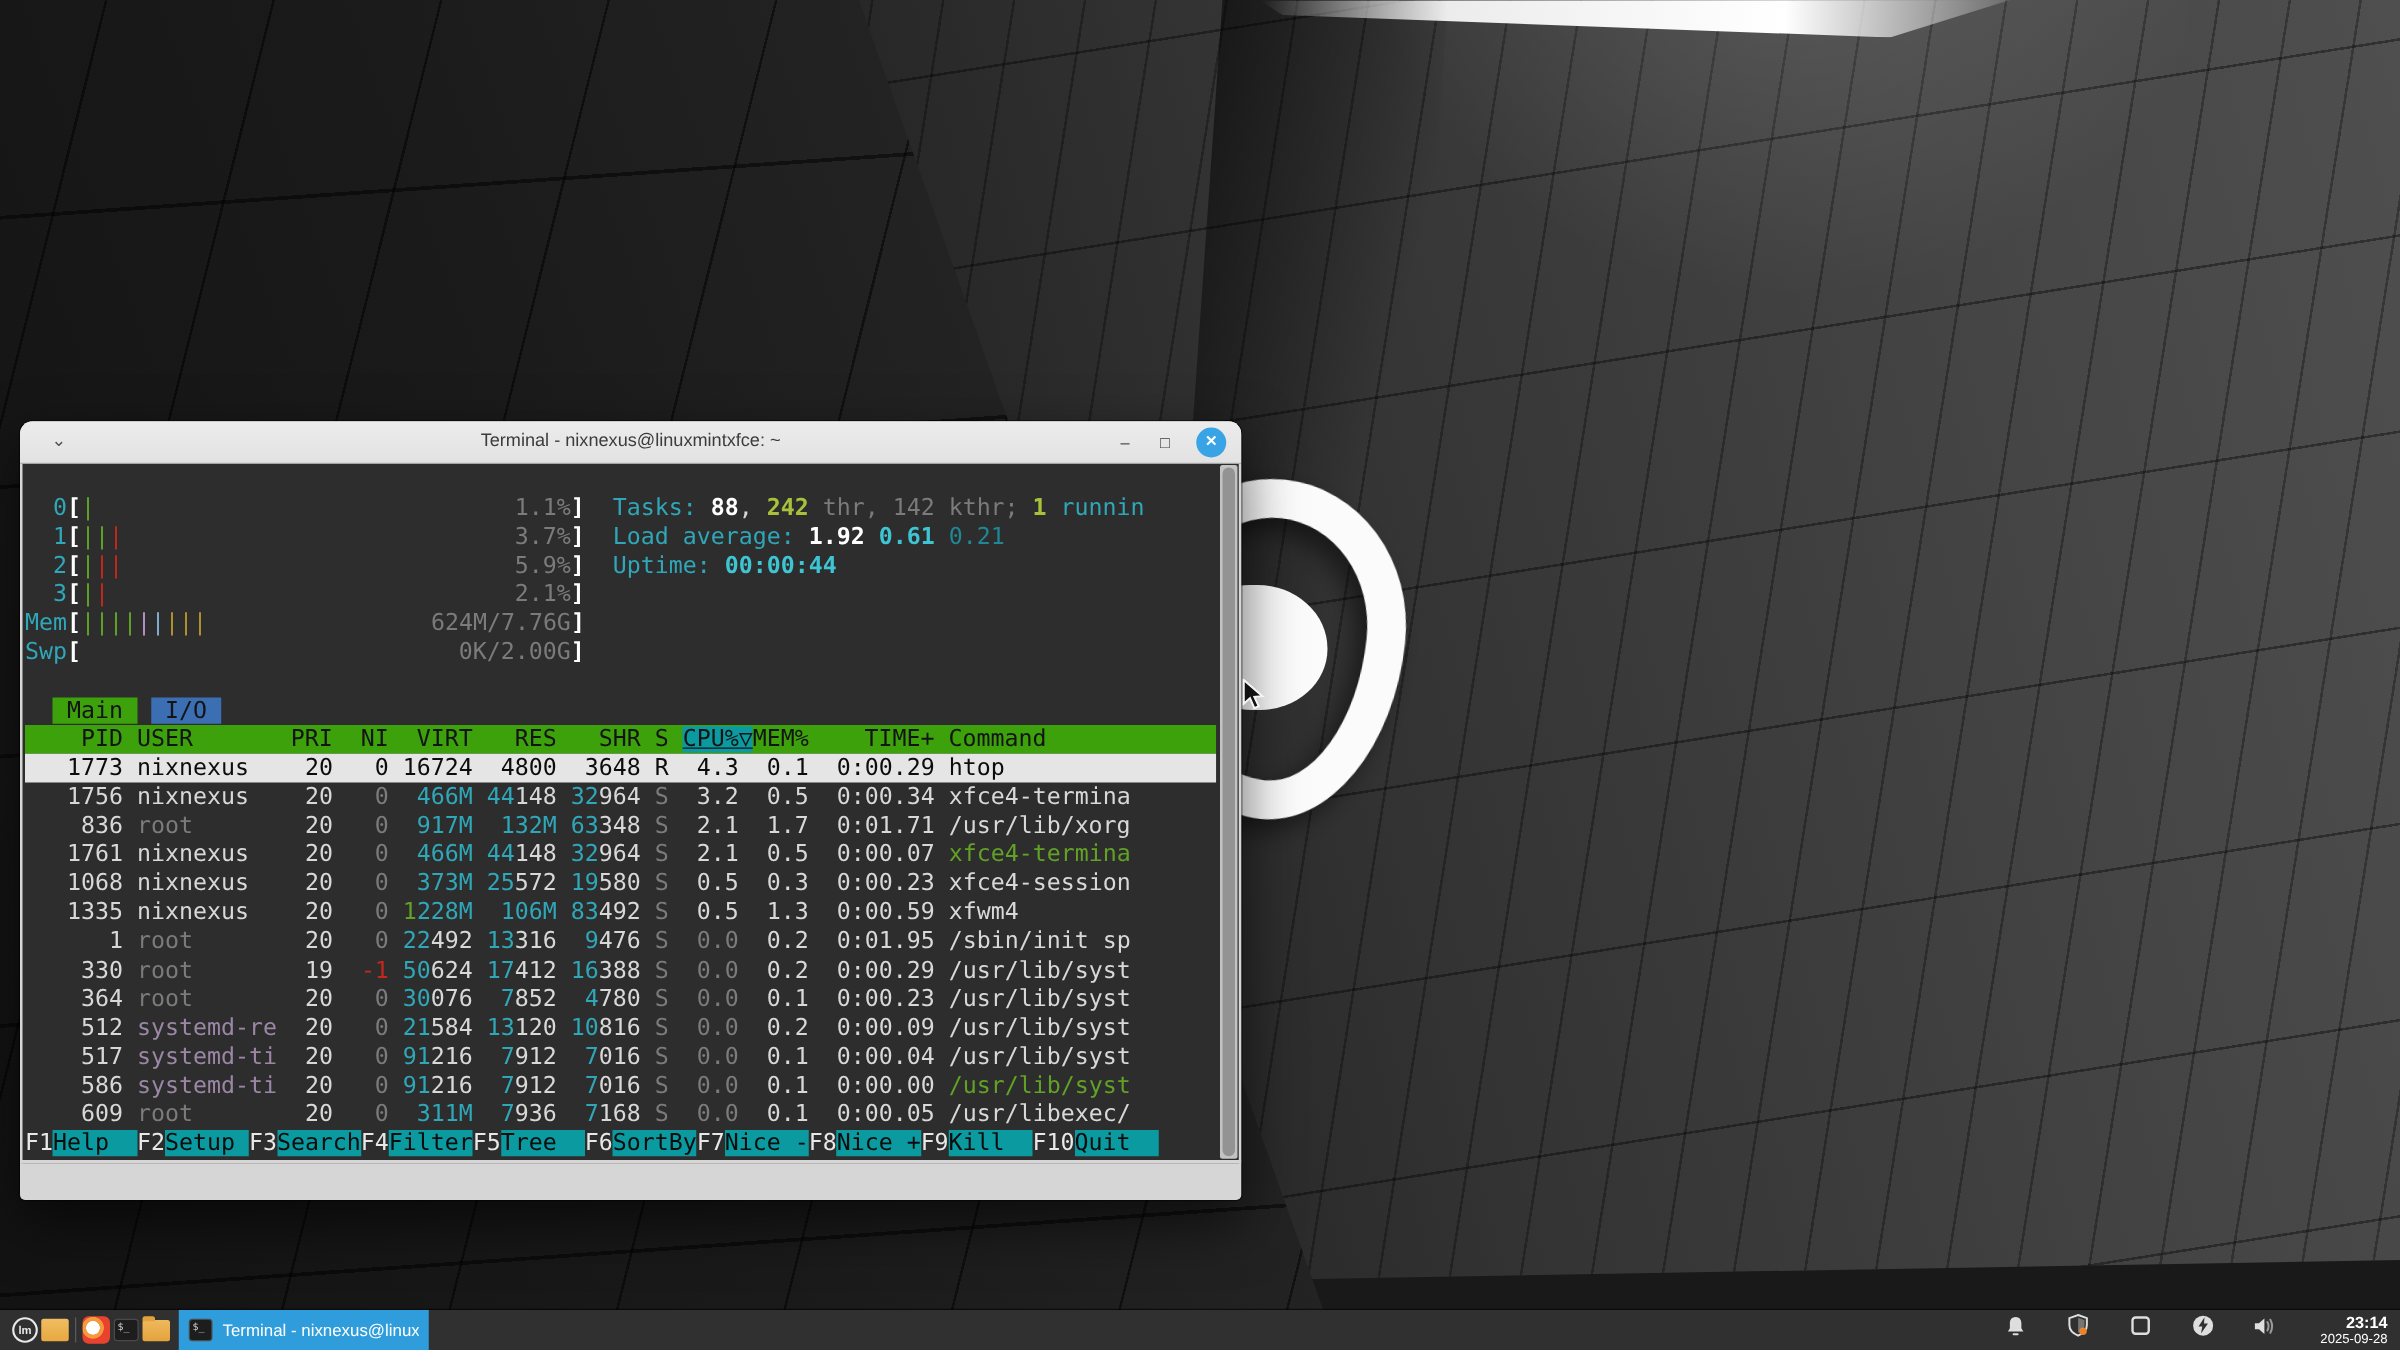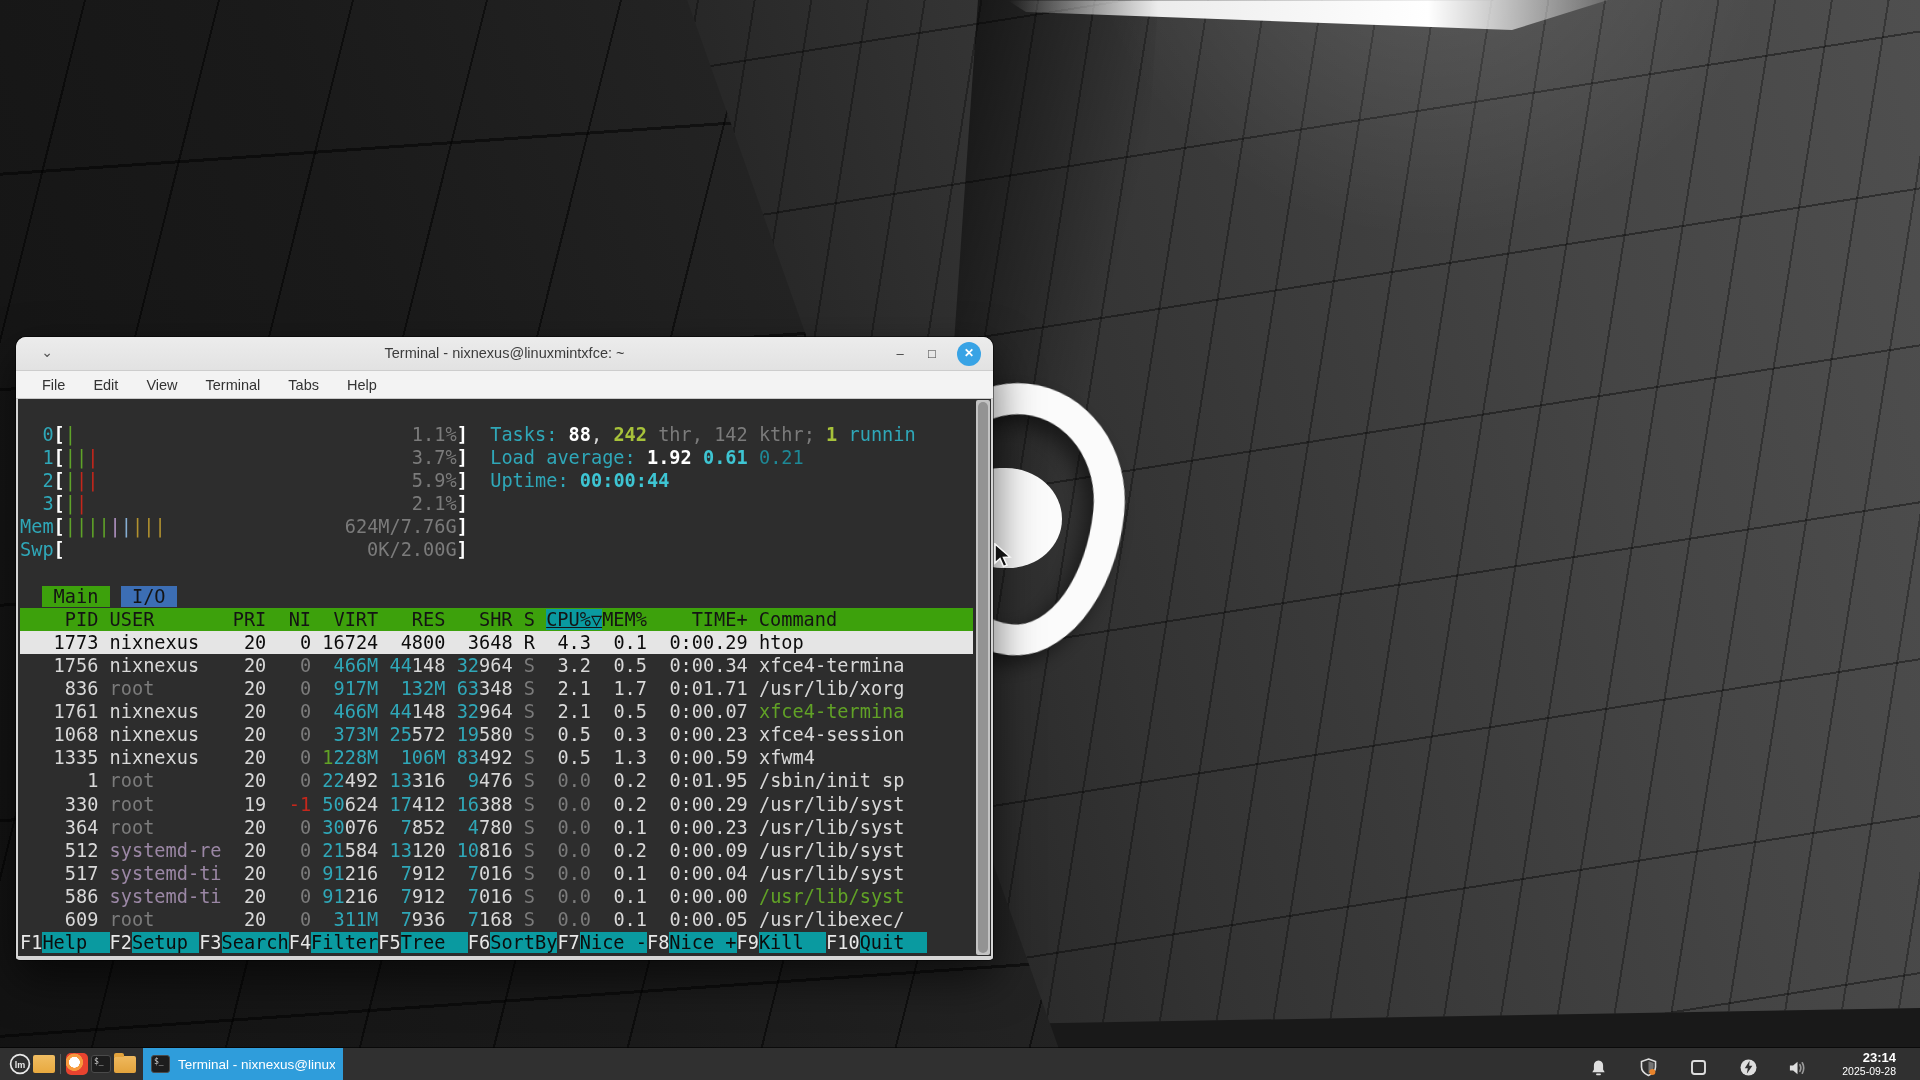--- a/index.html
+++ b/index.html
@@ -89,21 +89,21 @@
   .taskbar { position:absolute; left:0; bottom:0; width:1920px; height:32px; background:#303030;
     display:flex; align-items:center; z-index:20; box-shadow:0 -1px 0 rgba(0,0,0,.6); }
   .tb-left { display:flex; align-items:center; padding-left:8px; }
   .launcher { width:24px; height:24px; display:flex; align-items:center; justify-content:center; }
   .tb-sep { width:1px; height:20px; background:#5a5a5a; margin:0 4px; }
   .taskbtn { margin-left:6px; height:32px; width:200px; background:#2f9ddb; display:flex;
     align-items:center; gap:8px; padding:0 8px; }
   .taskbtn-label { color:#fff; font-size:13.5px; white-space:nowrap; overflow:hidden; }
   .term-ico { width:20px; height:18px; background:#1d1d1d; border:1px solid #4a4a4a; border-radius:3px;
     color:#cfcfcf; font-size:8px; font-family:"DejaVu Sans Mono",monospace; line-height:9px; padding:1px 2px; }
-  .tb-right { margin-left:auto; display:flex; align-items:flex-end; gap:30px; padding-right:24px; }
+  .tb-right { margin-left:auto; display:flex; align-items:flex-start; gap:30px; padding-right:10px; }
   .tray-ico { width:20px; height:20px; display:flex; align-items:center; justify-content:center; }
   .clock { text-align:right; color:#fff; line-height:1.15; padding-left:4px; }
   .clock-time { font-size:13px; font-weight:bold; }
   .clock-date { font-size:10.5px; }
 
   
   .folder-ico { width:22px; height:17px; background:linear-gradient(#efb95e,#e3a33c); border-radius:2px; position:relative; }
   .folder-ico::before { content:""; position:absolute; top:-3px; left:0; width:10px; height:4px;
     background:#e3a33c; border-radius:2px 2px 0 0; }
   .plain-ico { width:22px; height:18px; background:linear-gradient(#f0bd62,#e8a93f); border-radius:2px; }
@@ -129,28 +129,20 @@
 <div class="window">
   <div class="titlebar">
     <div class="tb-chevron">⌄</div>
     <div class="win-title">Terminal - nixnexus@linuxmintxfce: ~</div>
     <div class="tb-btns">
       <div class="btn-min">–</div>
       <div class="btn-max">□</div>
       <div class="btn-close">✕</div>
     </div>
   </div>
-  <div class="menubar" id="menubar">
-      <div class="menu-item">File</div>
-      <div class="menu-item">Edit</div>
-      <div class="menu-item">View</div>
-      <div class="menu-item">Terminal</div>
-      <div class="menu-item">Tabs</div>
-      <div class="menu-item">Help</div>
-    </div>
   <div class="termwrap">
     <div class="termtext" id="term">
         <div class="trow"><span class="c-cy">  0</span><span class="c-wb">[</span><span class="bar-g">|</span><span>                              </span><span class="c-sh">1.1%</span><span class="c-wb">]</span><span>  </span><span class="c-cy">Tasks: </span><span class="c-wb">88</span><span class="c-w">, </span><span class="c-gb">242</span><span class="c-sh"> thr, 142 kthr; </span><span class="c-gb">1</span><span class="c-cy"> runnin</span></div>
         <div class="trow"><span class="c-cy">  1</span><span class="c-wb">[</span><span class="bar-g">|</span><span class="bar-g">|</span><span class="bar-r">|</span><span>                            </span><span class="c-sh">3.7%</span><span class="c-wb">]</span><span>  </span><span class="c-cy">Load average: </span><span class="c-wb">1.92 </span><span class="c-cyb">0.61 </span><span class="c-cyd">0.21</span></div>
         <div class="trow"><span class="c-cy">  2</span><span class="c-wb">[</span><span class="bar-g">|</span><span class="bar-r">|</span><span class="bar-r">|</span><span>                            </span><span class="c-sh">5.9%</span><span class="c-wb">]</span><span>  </span><span class="c-cy">Uptime: </span><span class="c-cyb">00:00:44</span></div>
         <div class="trow"><span class="c-cy">  3</span><span class="c-wb">[</span><span class="bar-g">|</span><span class="bar-r">|</span><span>                             </span><span class="c-sh">2.1%</span><span class="c-wb">]</span></div>
         <div class="trow"><span class="c-cy">Mem</span><span class="c-wb">[</span><span class="bar-g">|</span><span class="bar-g">|</span><span class="bar-g">|</span><span class="bar-g">|</span><span class="bar-p">|</span><span class="bar-b">|</span><span class="bar-y">|</span><span class="bar-y">|</span><span class="bar-y">|</span><span>                </span><span class="c-sh">624M/7.76G</span><span class="c-wb">]</span></div>
         <div class="trow"><span class="c-cy">Swp</span><span class="c-wb">[</span><span>                           </span><span class="c-sh">0K/2.00G</span><span class="c-wb">]</span></div>
         <div class="trow"></div>
         <div class="trow"><span>  </span><span class="tab-main"> Main </span><span> </span><span class="tab-io"> I/O </span></div>

